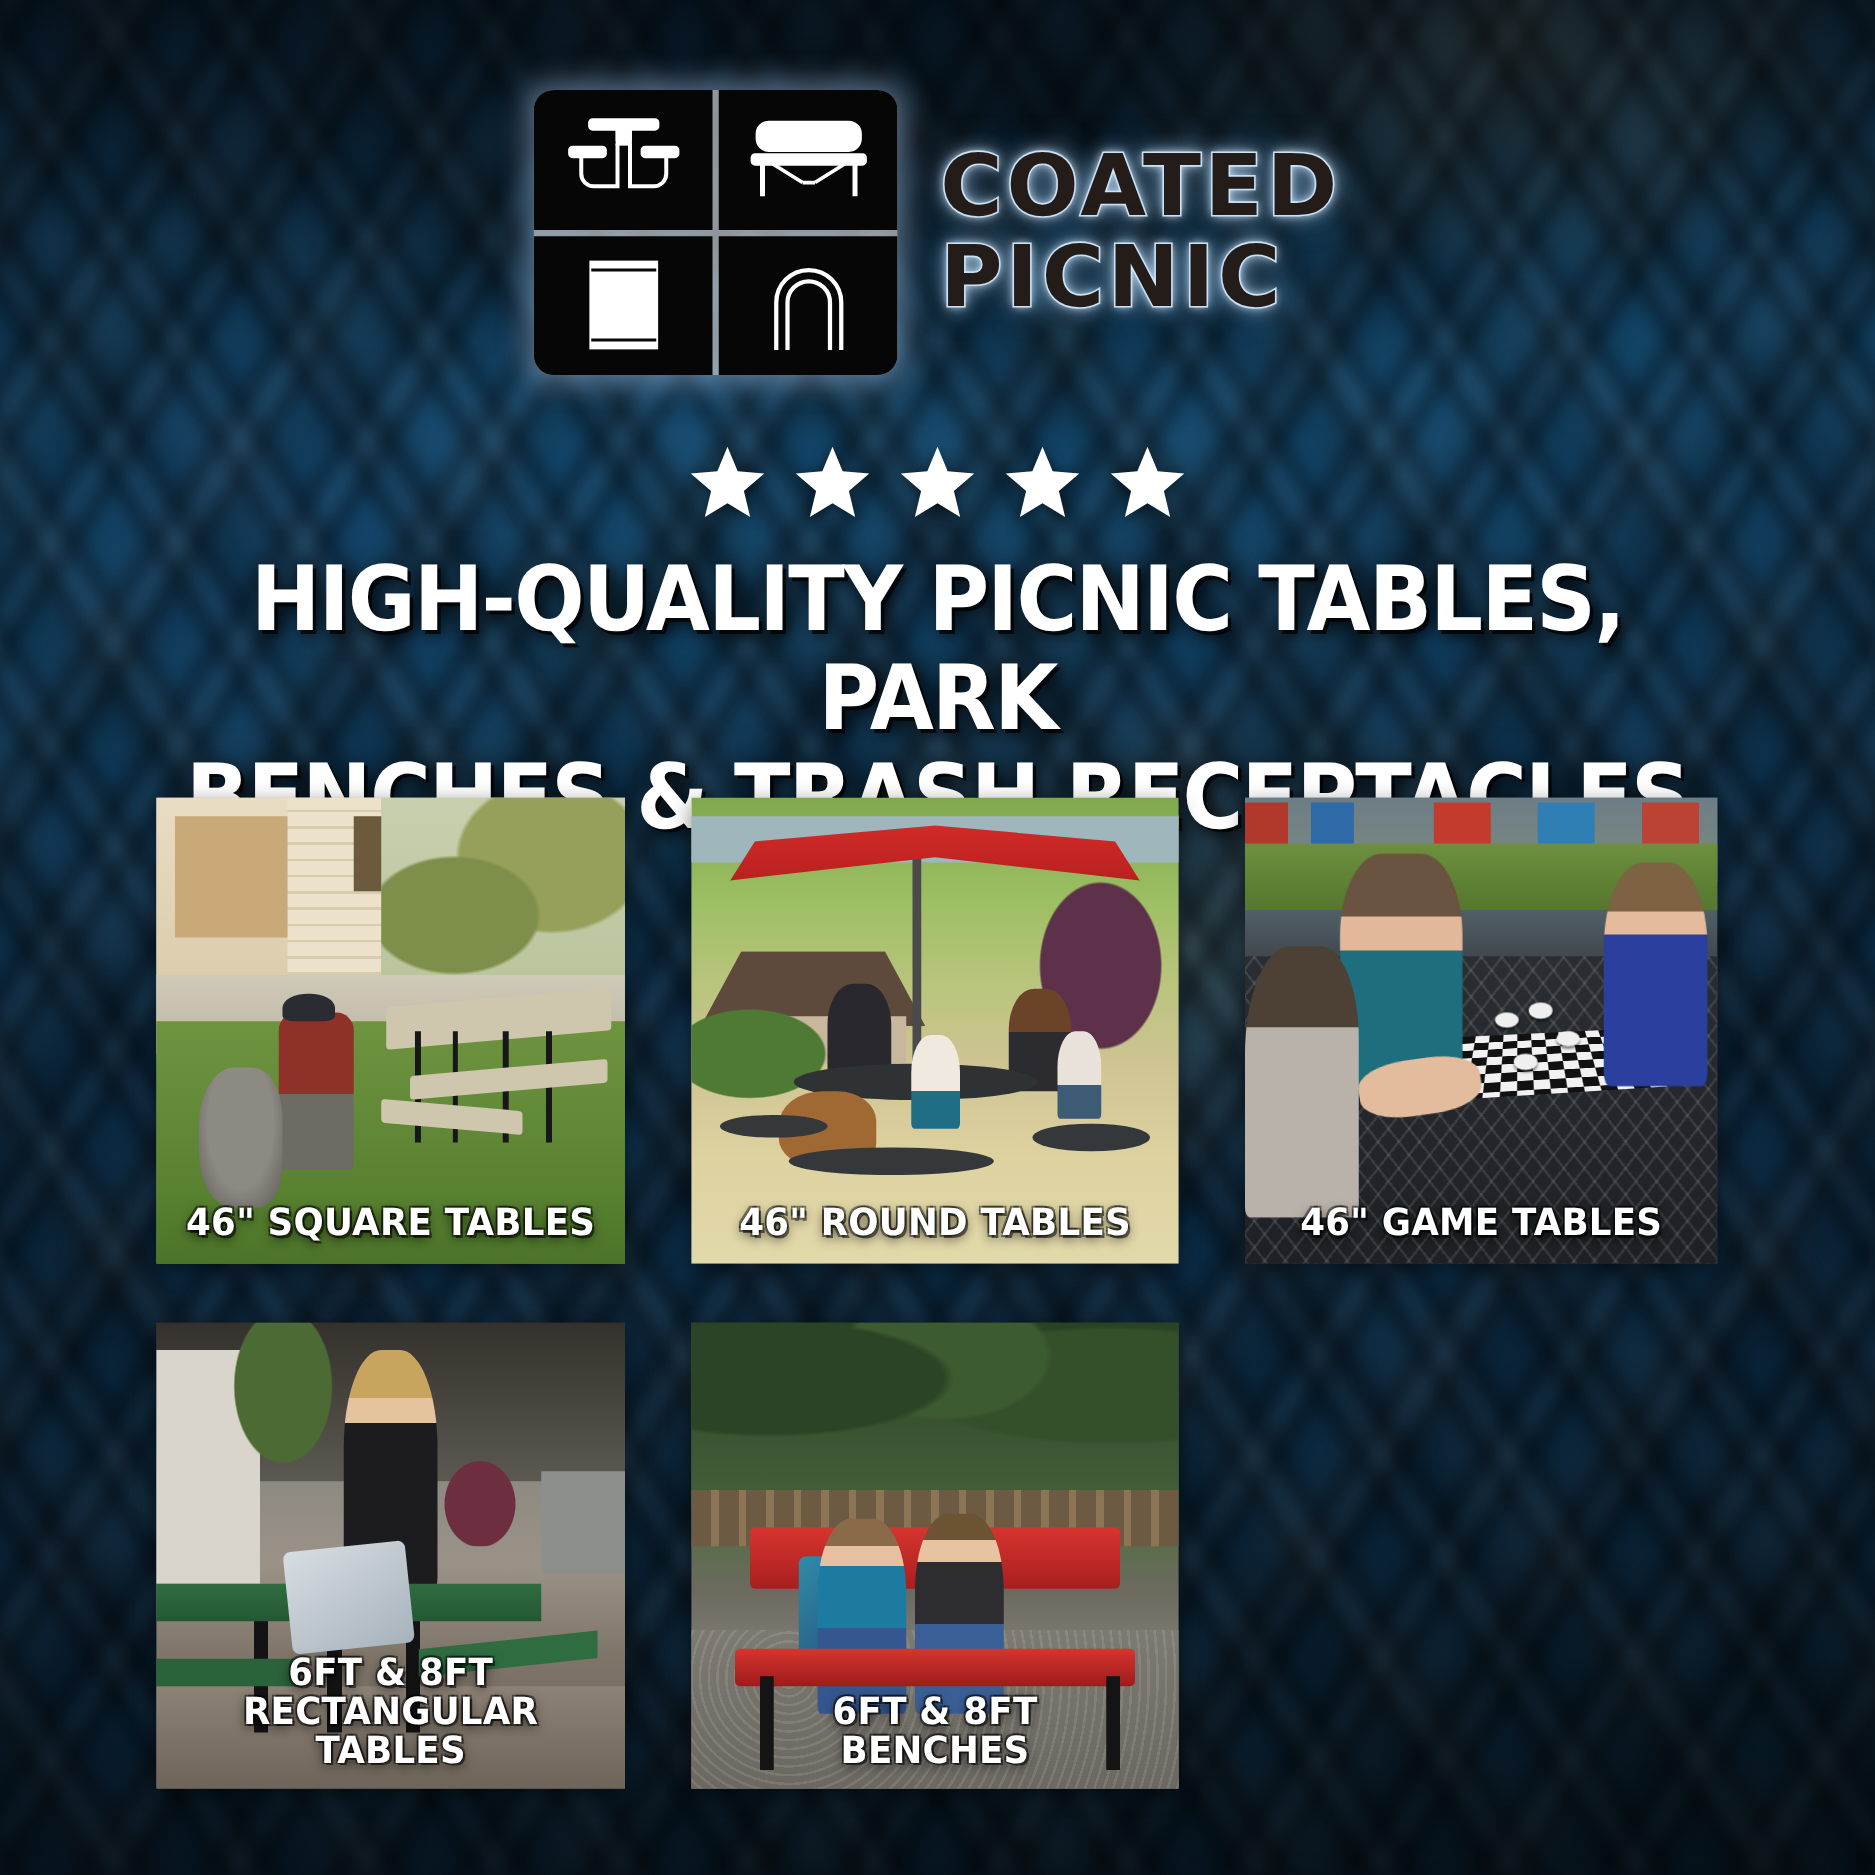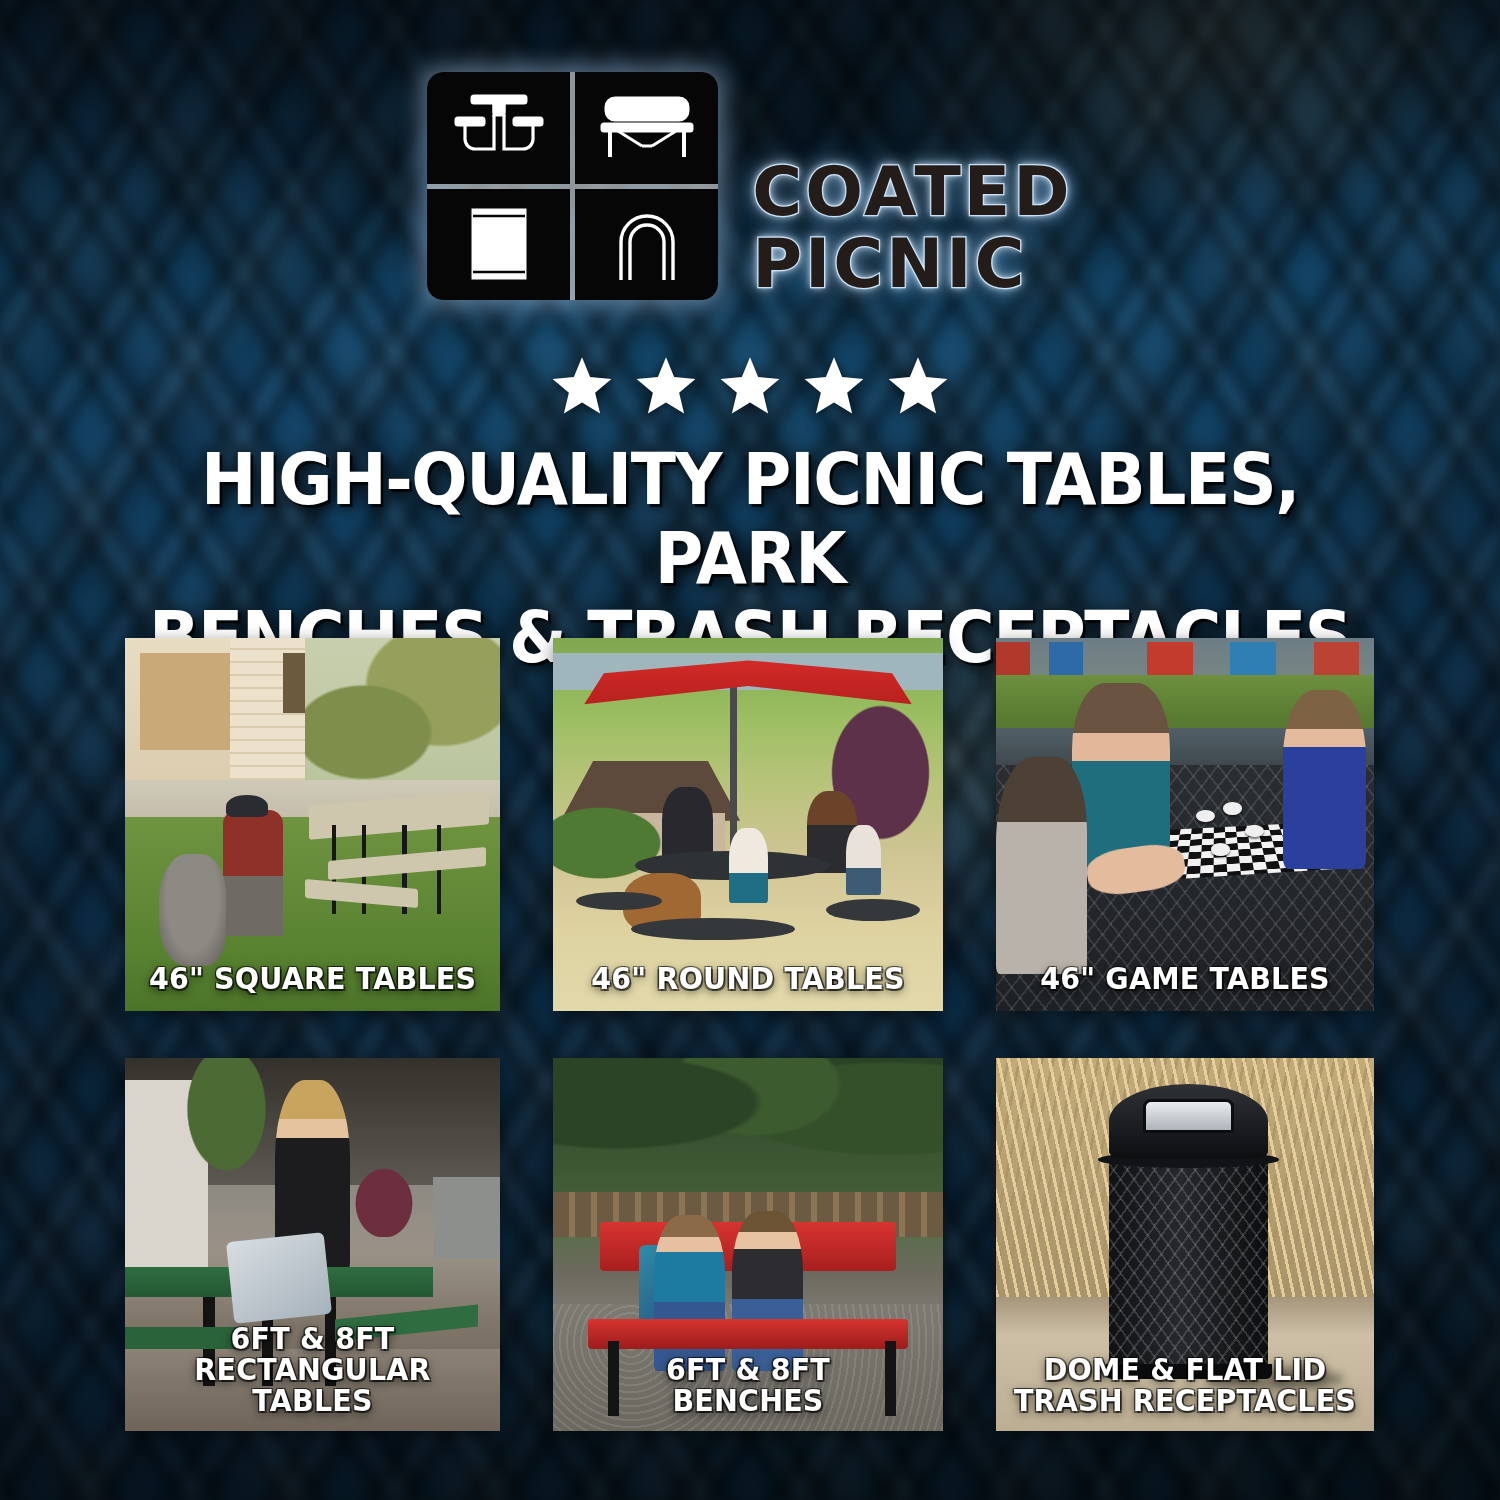--- a/index.html
+++ b/index.html
@@ -50,21 +50,21 @@
       linear-gradient(180deg, rgba(0,0,0,.30) 0%, rgba(0,0,0,0) 14%, rgba(0,0,0,0) 82%, rgba(0,0,0,.30) 100%);
   }
   .bg-dark-top {
     position: absolute; left: 0; right: 0; top: 0; height: 430px;
     background: radial-gradient(ellipse 900px 330px at 50% 28%, rgba(0,0,0,.52), rgba(0,0,0,0) 72%);
   }
 
   
   .logo-row {
     position: absolute; left: 0; right: 0; top: 72px;
-    display: flex; justify-content: center; align-items: flex-end; gap: 34px;
+    display: flex; justify-content: center; align-items: center; gap: 34px;
   }
   .logo-mark {
     width: 291px; height: 228px;
     border-radius: 16px;
     display: grid;
     grid-template-columns: 1fr 1fr;
     grid-template-rows: 1fr 1fr;
     gap: 5px;
     background: rgba(255,255,255,.55);
     box-shadow: 0 0 22px 7px rgba(180,215,255,.45);
@@ -474,31 +474,15 @@
         <div class="seat"></div>
           <div class="bleg bl1"></div>
           <div class="bleg bl2"></div>
       </div>
       <div class="cap two-line">
         <span class="cl">6FT &amp; 8FT</span>
         <span class="cl">BENCHES</span>
       </div>
     </div>
 
-    <div class="tile">
-      <div class="scene s6">
-        <div class="grassbg"></div>
-          <div class="walk"></div>
-          <div class="shade"></div>
-        <div class="body"></div>
-          <div class="rim"></div>
-          <div class="dome"></div>
-          <div class="flap"></div>
-        <div class="base"></div>
-      </div>
-      <div class="cap two-line">
-        <span class="cl">DOME &amp; FLAT LID</span>
-        <span class="cl">TRASH RECEPTACLES</span>
-      </div>
-    </div>
 
   </div>
 </div>
 
 </body></html>

